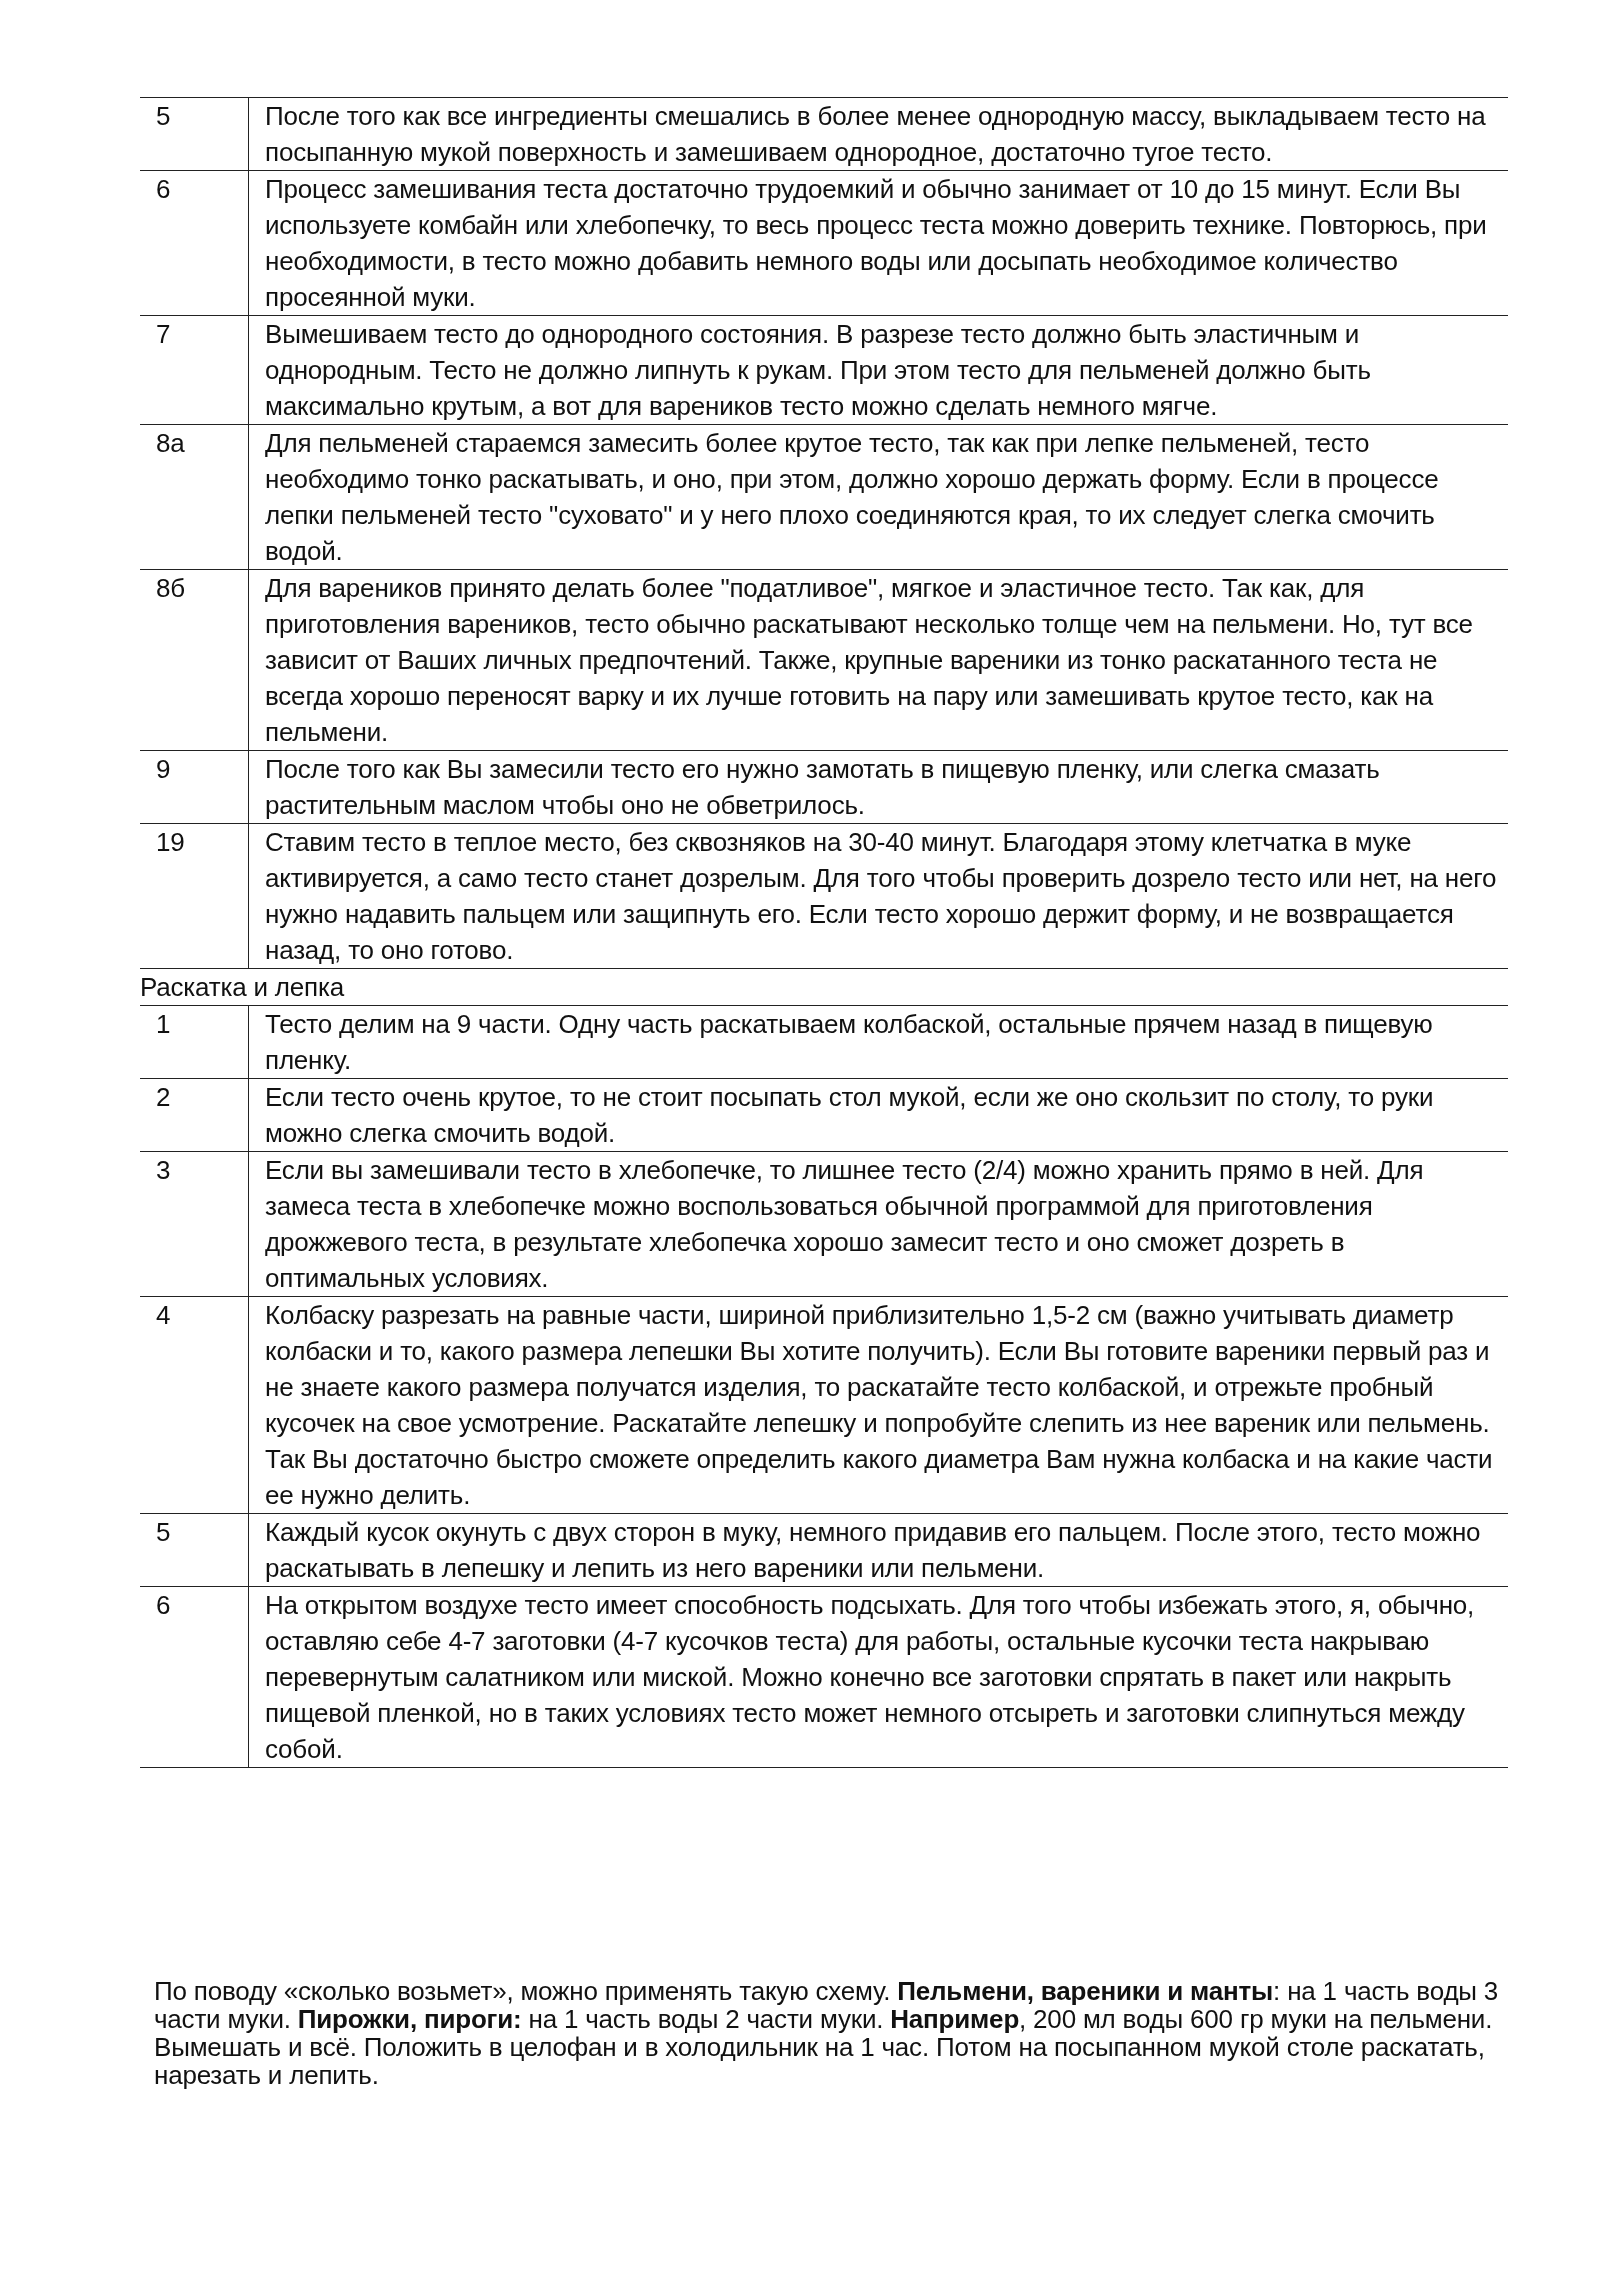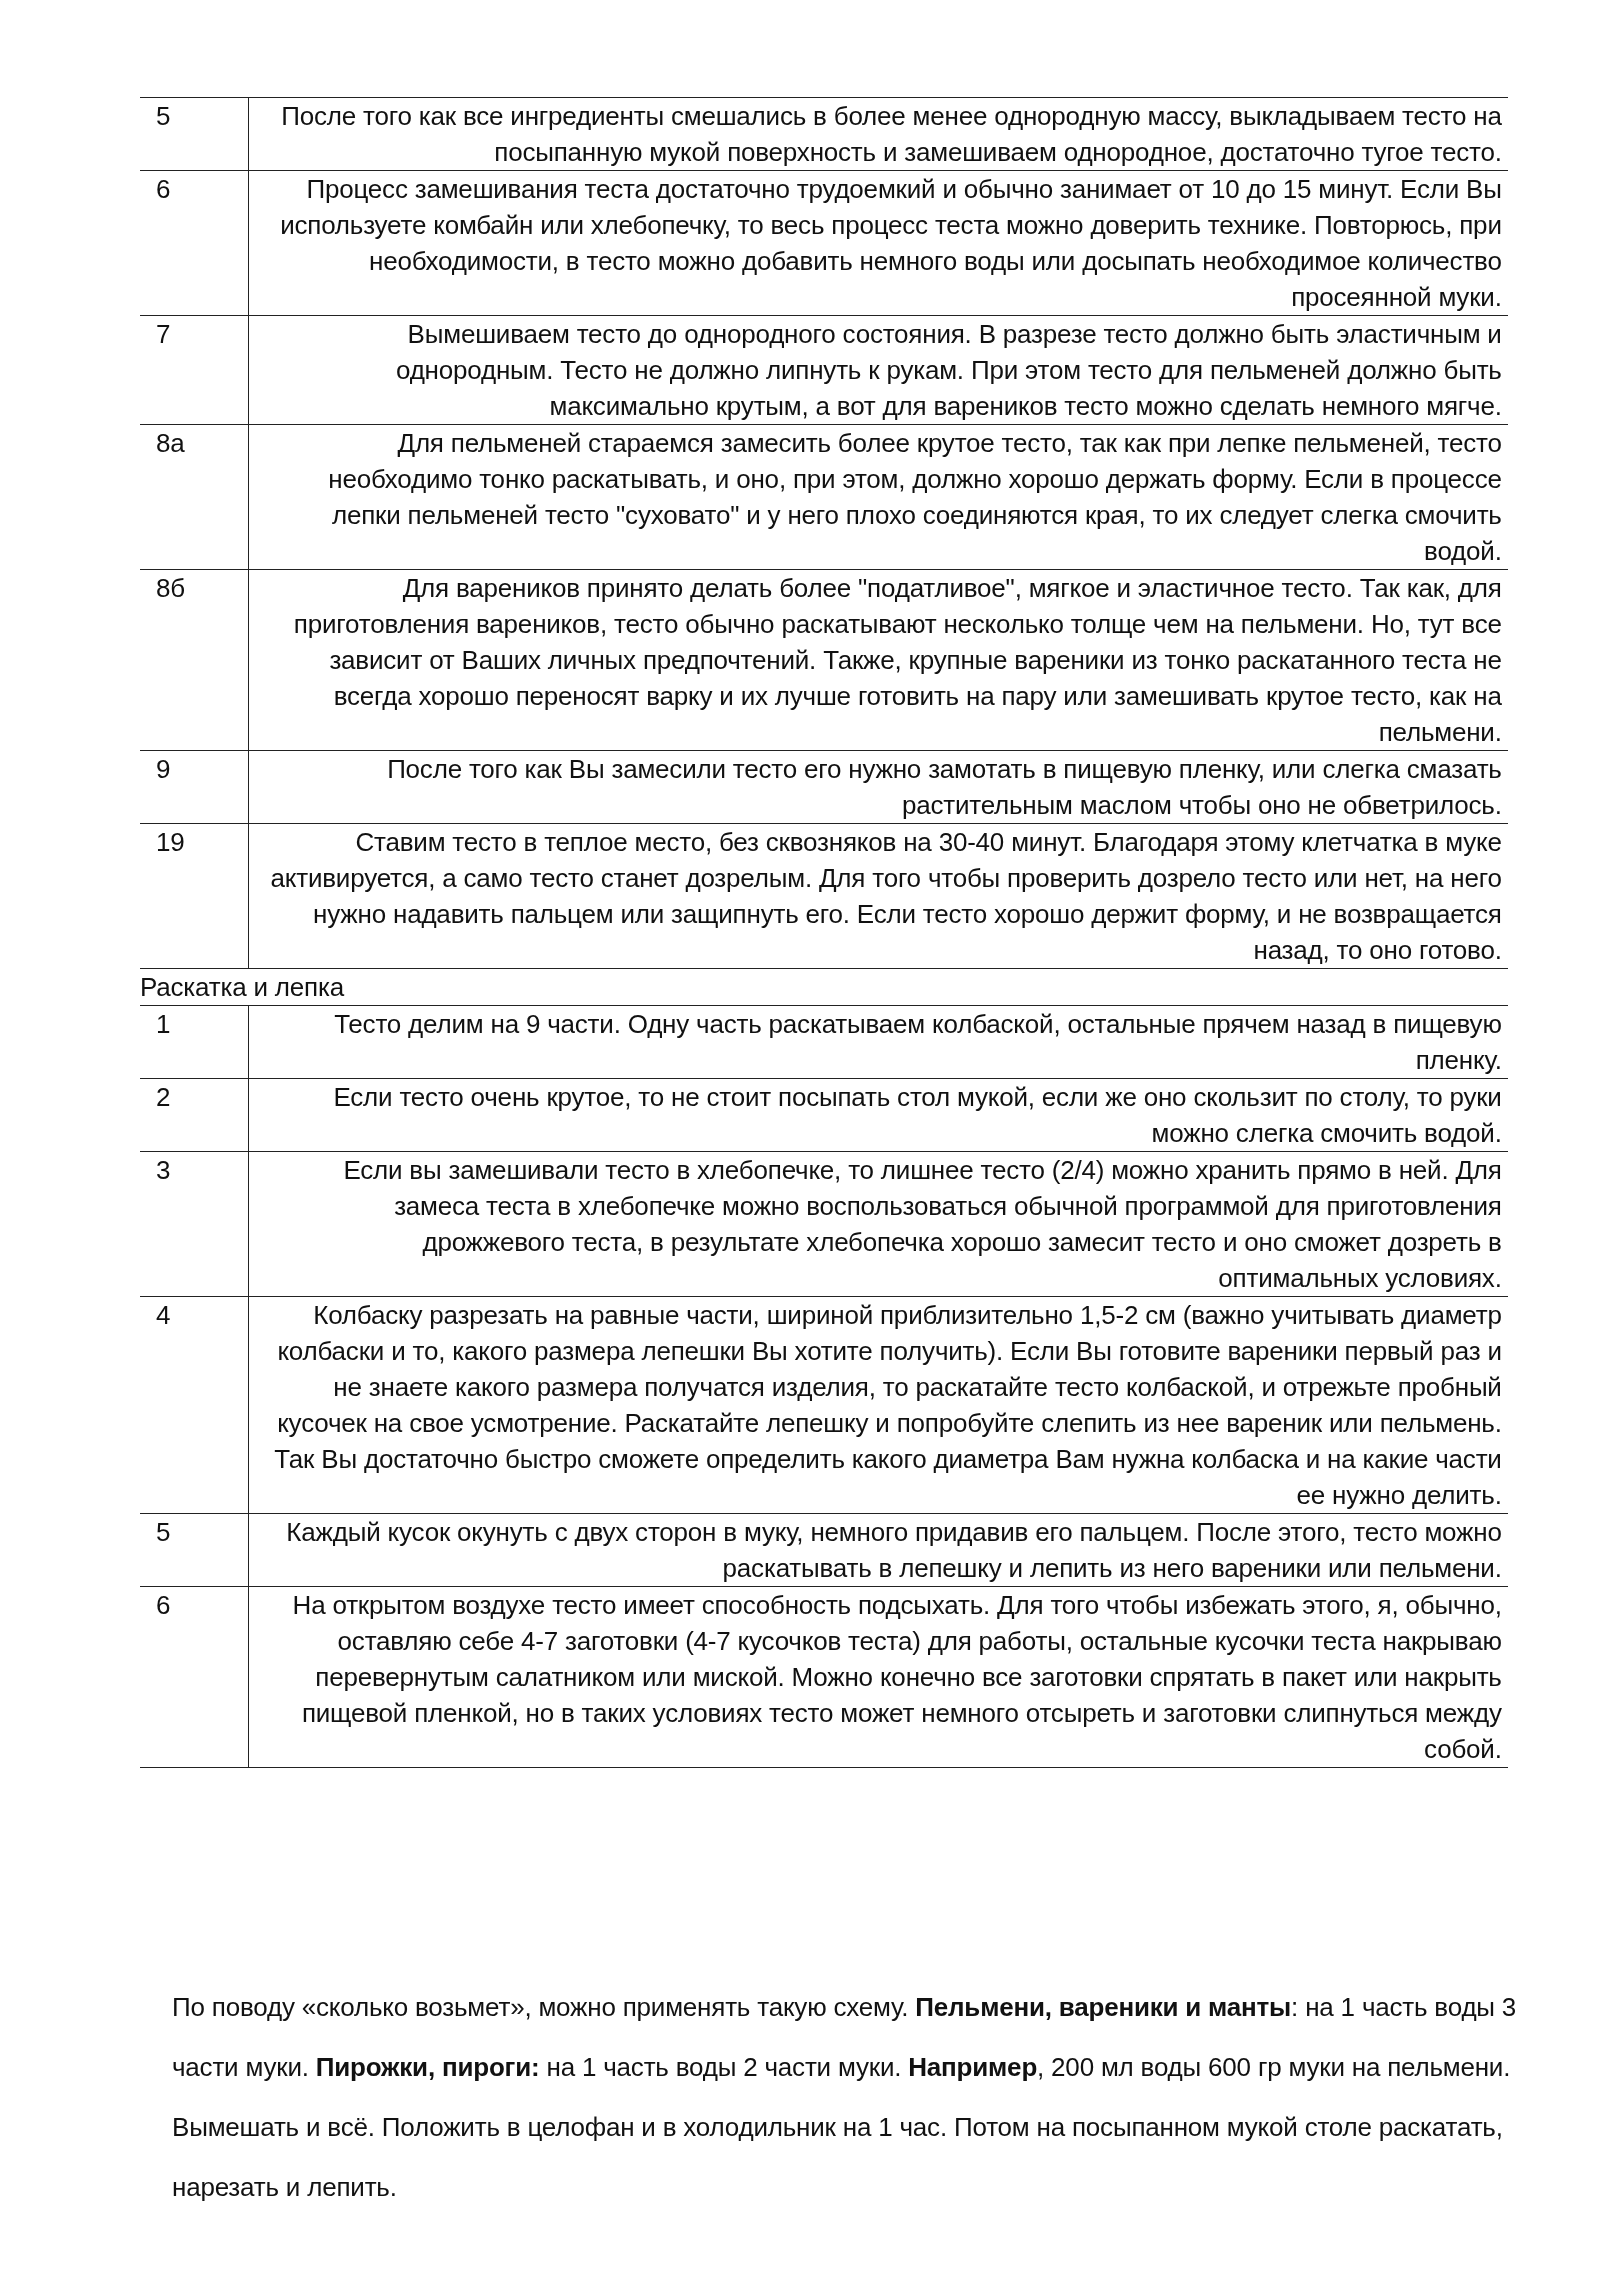--- a/index.html
+++ b/index.html
@@ -34,33 +34,32 @@
     padding: 0;
   }
   td.num {
     width: 92px;
     padding-left: 16px !important;
     border-right: 1.6px solid #222;
   }
   td.txt {
     padding-left: 16px !important;
     padding-right: 6.3px !important;
-    text-align: right;
   }
   td.section {
     padding: 0 !important;
     height: 36px;
   }
   .para {
     position: absolute;
-    left: 172px;
+    left: 154px;
     top: 1951px;
     width: 1363px;
     font-size: 26px;
-    line-height: 60px;
+    line-height: 28px;
     letter-spacing: -0.2px;
   }
   .para b { font-weight: bold; }
 </style>
 </head>
 <body>
 
 <div class="page">
 
   <table class="steps">

